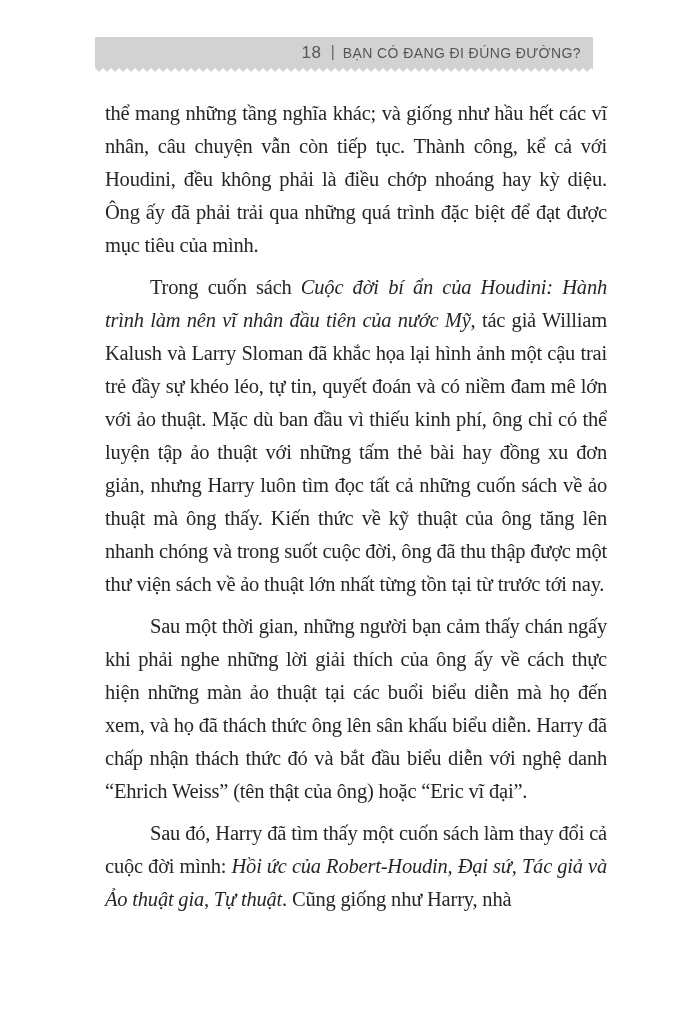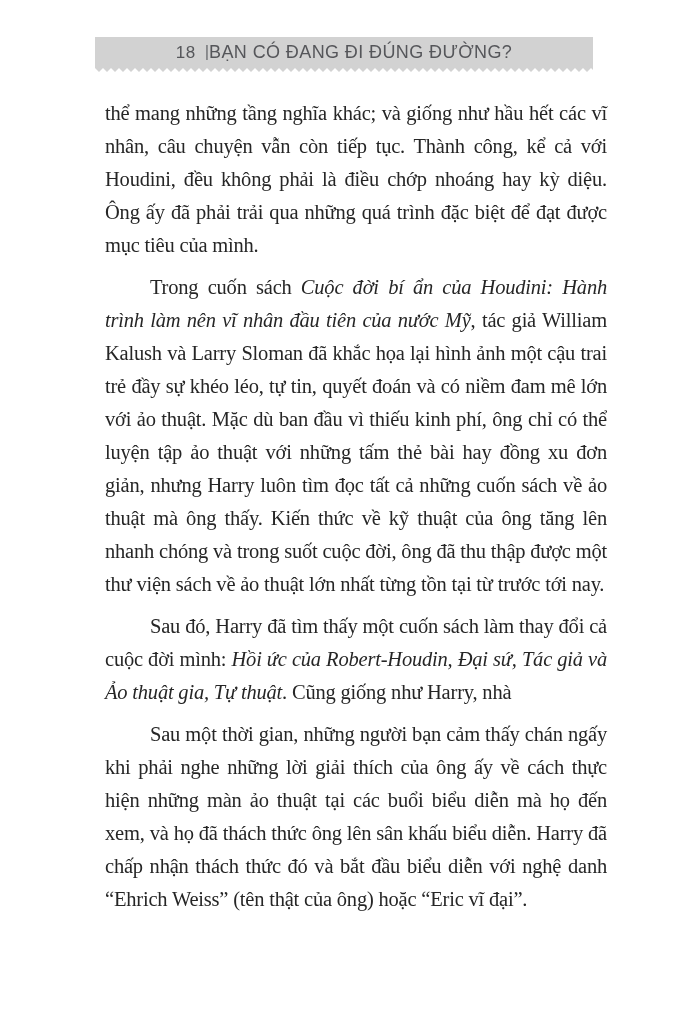--- a/index.html
+++ b/index.html
@@ -22,21 +22,21 @@
   .header-bar{
     position:absolute;
     left:95px;
     top:37px;
     width:498px;
   }
   .header-bar-solid{
     height:31px;
     background:var(--bar-color);
     display:flex;
-    justify-content:center;
+    justify-content:flex-end;
     align-items:center;
     padding:0 12px;
     font-family:"Liberation Sans","DejaVu Sans",sans-serif;
     color:var(--header-text);
   }
   .header-zigzag{
     height:4px;
     background-color:var(--bar-color);
     background-image:
       linear-gradient(to bottom right, rgba(255,255,255,0) 49%, #fff 51%),
@@ -53,23 +53,24 @@
     font-size:17px;
     letter-spacing:0.5px;
   }
   .header-separator{
     font-size:17px;
     font-weight:400;
     color:#6d6e72;
     transform:translateY(-1px);
   }
   .running-title{
-    font-size:18px;
+    font-size:14px;
     letter-spacing:0.4px;
     white-space:nowrap;
+    margin-left:8px;
   }
   
   .page-body{
     position:absolute;
     left:93px;
     top:97px;
     width:514px;
     text-align:justify;
     font-size:20.5px;
     line-height:33px;
@@ -98,17 +99,17 @@
         <span class="header-separator">|</span>
       </div>
       <span class="running-title">BẠN CÓ ĐANG ĐI ĐÚNG ĐƯỜNG?</span>
     </div>
     <div class="header-zigzag"></div>
   </div>
 
   <div class="page-body">
       <p><span>thể mang những tầng nghĩa khác; và giống như hầu hết các vĩ nhân, câu chuyện vẫn còn tiếp tục. Thành công, kể cả với Houdini, đều không phải là điều chớp nhoáng hay kỳ diệu. Ông ấy đã phải trải qua những quá trình đặc biệt để đạt được mục tiêu của mình.</span></p>
       <p class="indent"><span>Trong cuốn sách </span><em>Cuộc đời bí ẩn của Houdini: Hành trình làm nên vĩ nhân đầu tiên của nước Mỹ</em><span>, tác giả William Kalush và Larry Sloman đã khắc họa lại hình ảnh một cậu trai trẻ đầy sự khéo léo, tự tin, quyết đoán và có niềm đam mê lớn với ảo thuật. Mặc dù ban đầu vì thiếu kinh phí, ông chỉ có thể luyện tập ảo thuật với những tấm thẻ bài hay đồng xu đơn giản, nhưng Harry luôn tìm đọc tất cả những cuốn sách về ảo thuật mà ông thấy. Kiến thức về kỹ thuật của ông tăng lên nhanh chóng và trong suốt cuộc đời, ông đã thu thập được một thư viện sách về ảo thuật lớn nhất từng tồn tại từ trước tới nay.</span></p>
+      <p class="indent"><span>Sau một thời gian, những người bạn cảm thấy chán ngấy khi phải nghe những lời giải thích của ông ấy về cách thực hiện những màn ảo thuật tại các buổi biểu diễn mà họ đến xem, và họ đã thách thức ông lên sân khấu biểu diễn. Harry đã chấp nhận thách thức đó và bắt đầu biểu diễn với nghệ danh “Ehrich Weiss” (tên thật của ông) hoặc “Eric vĩ đại”.</span></p>
       <p class="indent"><span>Sau đó, Harry đã tìm thấy một cuốn sách làm thay đổi cả cuộc đời mình: </span><em>Hồi ức của Robert-Houdin, Đại sứ, Tác giả và Ảo thuật gia, Tự thuật</em><span>. Cũng giống như Harry, nhà</span></p>
-      <p class="indent"><span>Sau một thời gian, những người bạn cảm thấy chán ngấy khi phải nghe những lời giải thích của ông ấy về cách thực hiện những màn ảo thuật tại các buổi biểu diễn mà họ đến xem, và họ đã thách thức ông lên sân khấu biểu diễn. Harry đã chấp nhận thách thức đó và bắt đầu biểu diễn với nghệ danh “Ehrich Weiss” (tên thật của ông) hoặc “Eric vĩ đại”.</span></p>
     </div>
 
 </div>
 
 </body></html>

